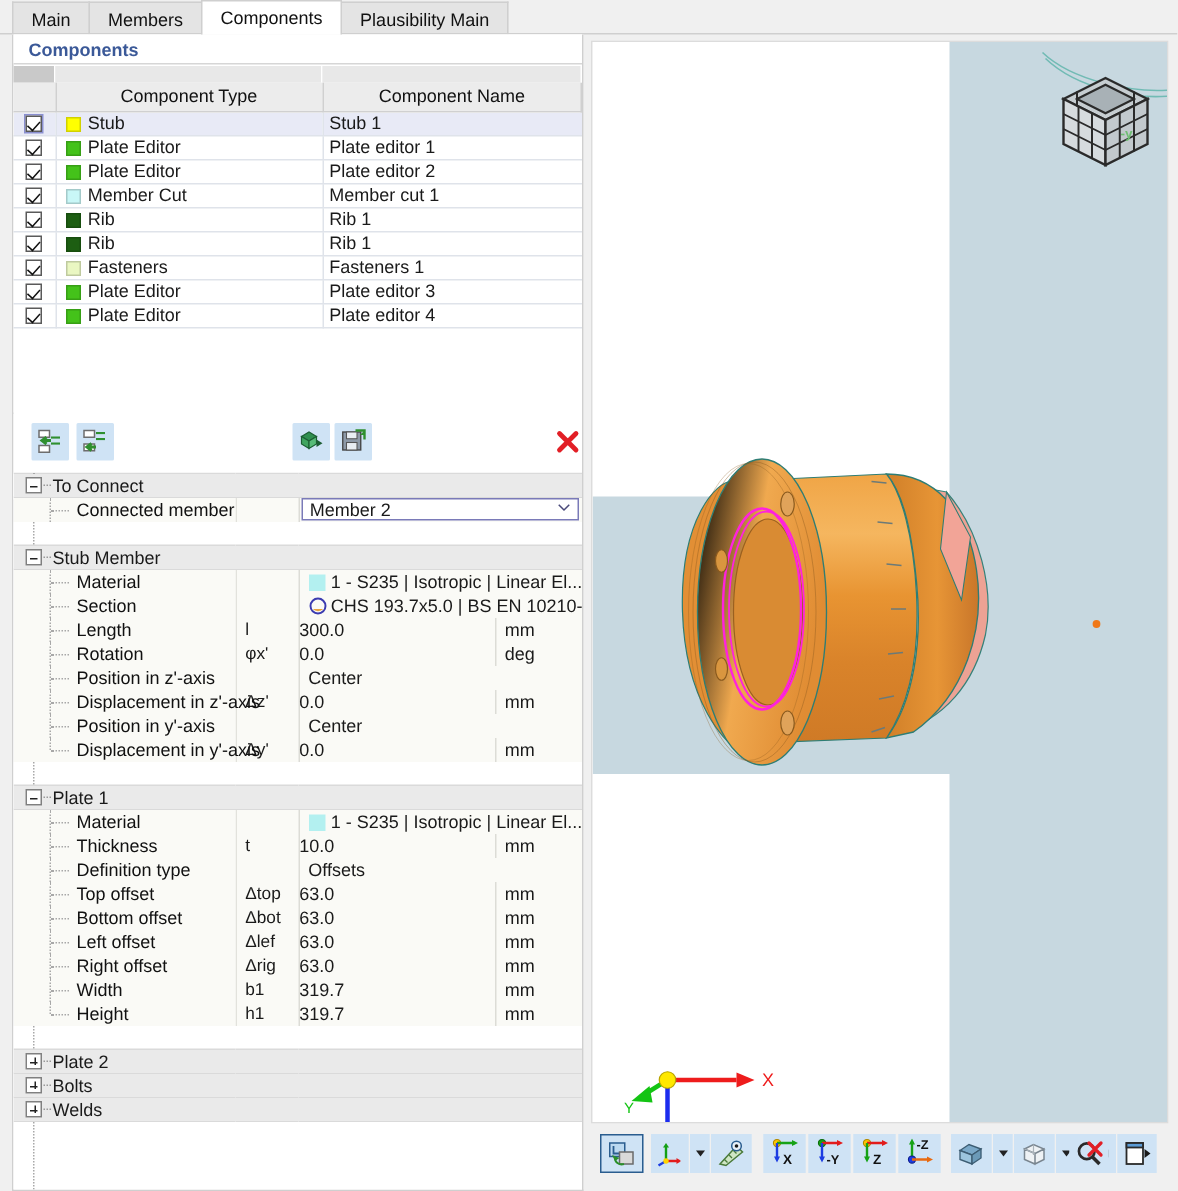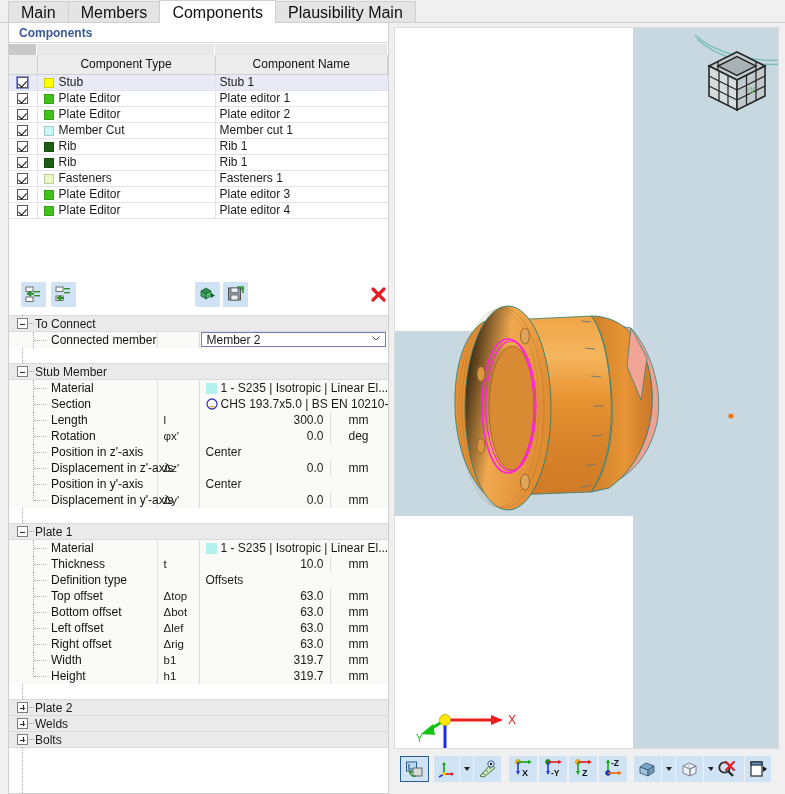--- a/index.html
+++ b/index.html
@@ -18,21 +18,21 @@
   
   .tabbar {
     position: absolute; left:0; top:0; width:785px; height:23px;
     background: #f0f0f0;
     display:flex; align-items:flex-end;
     padding-left: 8px;
   }
   .tab {
     height: 22px; line-height:22px;
     padding: 0 12px;
-    font-size: 16px;
+    font-size: 12px;
     color:#111;
     background:#e4e4e4;
     border:1px solid #cfcfcf;
     border-bottom:none;
     margin-right:-1px;
     cursor: default;
     white-space: nowrap;
   }
   .tab.active {
     background:#ffffff;
@@ -175,22 +175,22 @@
   tr.prop td.lbl::after {
     content:""; position:absolute; left:25px; top:8px; width:12px;
     border-top:1px dotted #a8a8a8;
   }
   tr.prop.last td.lbl::before { bottom:8px; }
   td.sym { padding-left:6px; border-right:1px solid #dcdcd6; font-size:11.5px; }
   td.val {
     padding-right:6px; background:#fff;
     border-right:1px solid #dcdcd6;
   }
-  td.val.num { text-align:right; }
-  td.unit { padding-left:18px; background:#fff;margin-top:33px; }
+  td.val.num { }
+  td.unit { padding-left:6px; background:#fff;margin-top:33px; }
   tr.spacer td { background:#fff; height:14px; border:none; }
   td.valspan { background:#fff; padding-left:6px; }
 
   .combo {
     margin:0 2px 0 1px;
     height:15px; line-height:14px;
     border:1px solid #7a7ab8; background:#fff;
     position:relative; padding-left:5px; font-size:12px;
     box-shadow: inset 0 0 0 1px #fff;
   }
@@ -495,24 +495,24 @@
               <td class="val num">319.7</td>
               <td class="unit">mm</td>
             </tr>
             <tr class="spacer">
               <td colspan="4"></td>
             </tr>
             <tr class="grp">
               <td colspan="4" class="lbl"><span class="expander plus"></span><span class="dots"></span><span>Plate 2</span></td>
             </tr>
             <tr class="grp">
+              <td colspan="4" class="lbl"><span class="expander plus"></span><span class="dots"></span><span>Bolts</span></td>
+            </tr>
+            <tr class="grp">
               <td colspan="4" class="lbl"><span class="expander plus"></span><span class="dots"></span><span>Welds</span></td>
-            </tr>
-            <tr class="grp">
-              <td colspan="4" class="lbl"><span class="expander plus"></span><span class="dots"></span><span>Bolts</span></td>
             </tr>
           </tbody>
       </table>
     </div>
   </div>
 
   <div class="viewport">
     <svg width="385" height="722" viewBox="0 0 385 722">
       <defs>
         <linearGradient id="tubeGrad" x1="0" y1="0" x2="0" y2="1">

